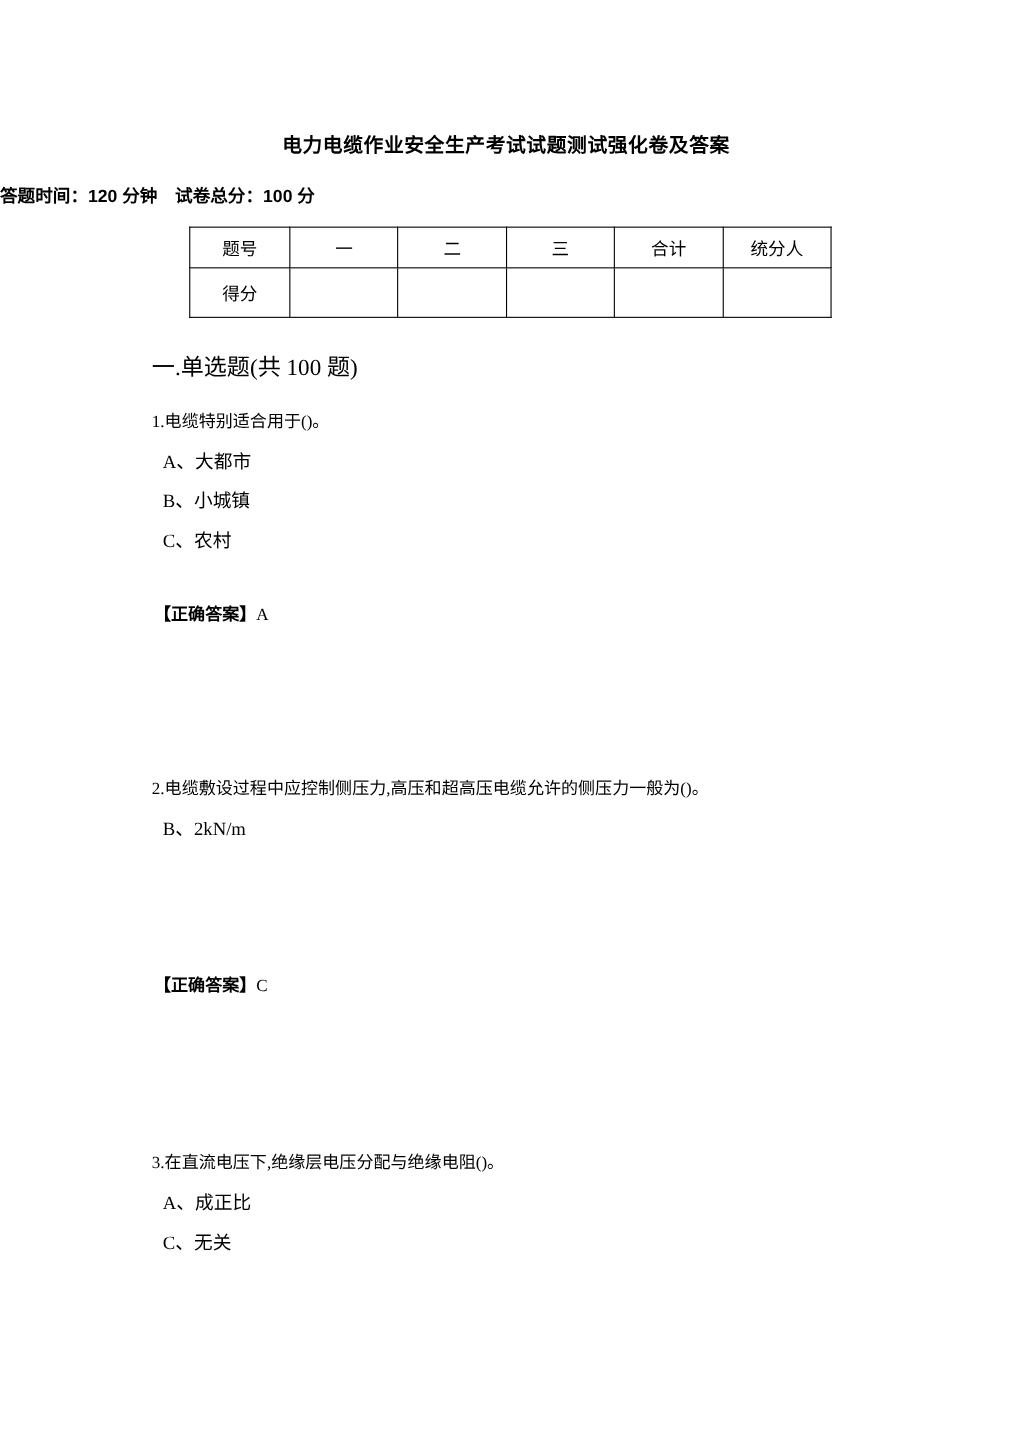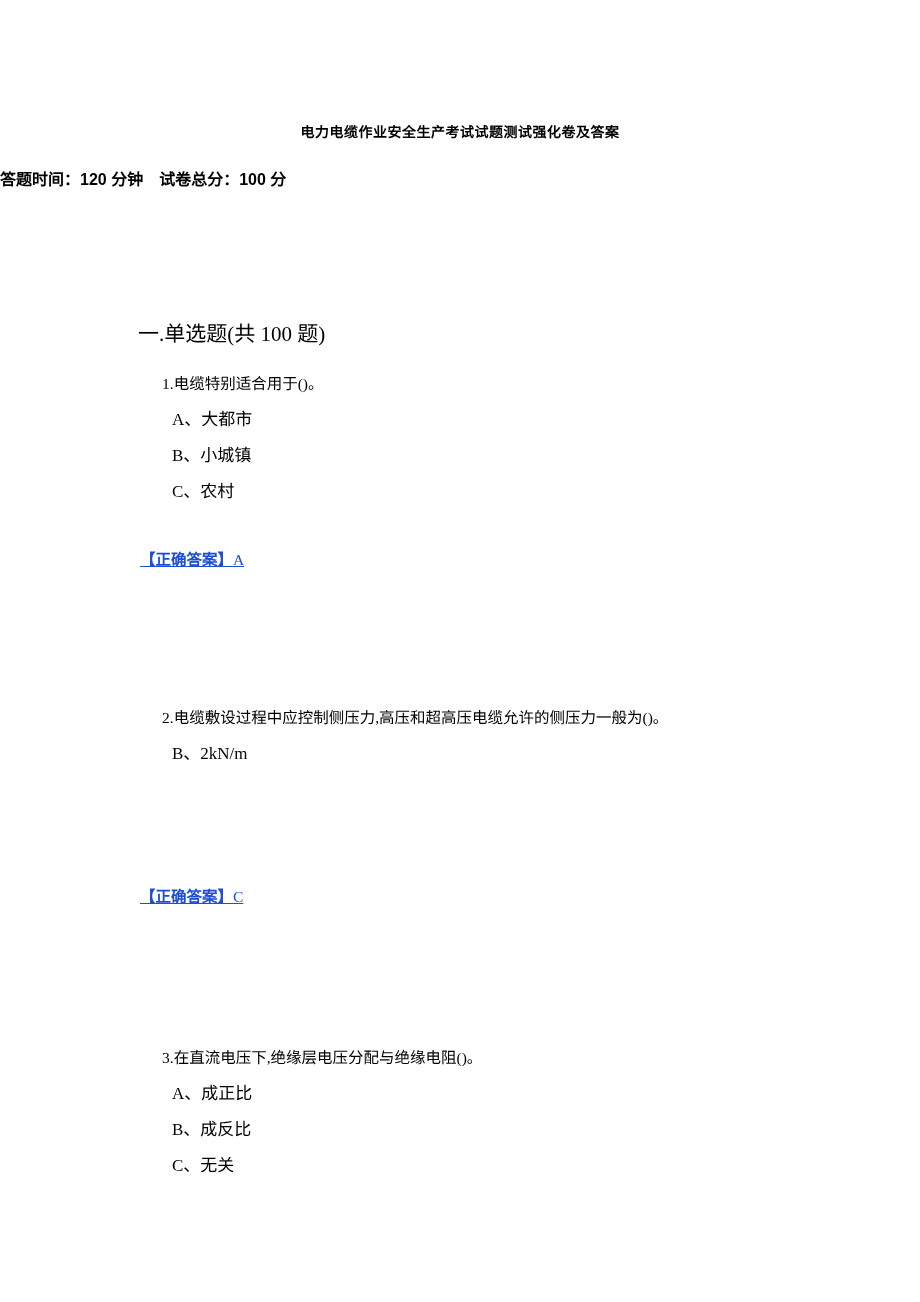--- a/index.html
+++ b/index.html
@@ -27,21 +27,21 @@
 
   
   .doc-title {
     position: absolute;
     left: 0;
     top: 118px;
     width: 920px;
     text-align: center;
     font-family: "Liberation Sans", "DejaVu Sans", sans-serif;
     font-weight: bold;
-    font-size: 14px;
+    font-size: 18px;
     letter-spacing: 0.5px;
     line-height: 28px;
     white-space: nowrap;
   }
 
   .doc-subtitle {
     position: absolute;
     left: 0;
     top: 168px;
     width: 920px;
@@ -83,57 +83,75 @@
     font-size: 21px;
     line-height: 28px;
     white-space: nowrap;
   }
 
   
   .question-block {
     position: absolute;
     left: 138px;
     width: 660px;
-    margin-left: 24px;
   }
   .q-stem {
     font-family: "Liberation Serif", "DejaVu Serif", serif;
     font-size: 15.5px;
     line-height: 36px;
     white-space: nowrap;
   }
   .q-option {
     font-family: "Liberation Serif", "DejaVu Serif", serif;
     font-size: 17px;
     line-height: 36px;
     margin-left: 10px;
     white-space: nowrap;
   }
   .q-answer {
     position: absolute;
     left: 140px;
     font-family: "Liberation Serif", "DejaVu Serif", serif;
     font-size: 15.5px;
     line-height: 24px;
-    color: #1d4ed8;
+    color: #000000;
     white-space: nowrap;
-    text-decoration: underline;
   }
   .q-answer .ans-tag { font-weight: bold; }
   .q-answer .ans-letter { font-weight: normal; }
 </style>
 </head>
 <body>
 
 <div class="page">
 
   <div class="doc-title">电力电缆作业安全生产考试试题测试强化卷及答案</div>
 
   <div class="doc-subtitle">答题时间：120 分钟　试卷总分：100 分</div>
 
+  <table class="score-table">
+    <tbody>
+      <tr class="head-row">
+        <td class="label-col">题号</td>
+        <td>一</td>
+        <td>二</td>
+        <td>三</td>
+        <td>合计</td>
+        <td>统分人</td>
+      </tr>
+      <tr class="body-row">
+        <td class="label-col">得分</td>
+        <td></td>
+        <td></td>
+        <td></td>
+        <td></td>
+        <td></td>
+      </tr>
+    </tbody>
+  </table>
 
   <div class="section-heading">一.单选题(共 100 题)</div>
 
   <div class="question-block" style="top: 366px;">
     <div class="q-stem">1.电缆特别适合用于()。</div>
     <div class="q-option">A、大都市</div>
     <div class="q-option">B、小城镇</div>
     <div class="q-option">C、农村</div>
   </div>
   <div class="q-answer" style="top: 548px;">
@@ -144,17 +162,16 @@
     <div class="q-stem">2.电缆敷设过程中应控制侧压力,高压和超高压电缆允许的侧压力一般为()。</div>
     <div class="q-option">B、2kN/m</div>
   </div>
   <div class="q-answer" style="top: 885px;">
     <span class="ans-tag">【正确答案】</span><span class="ans-letter">C</span>
   </div>
 
   <div class="question-block" style="top: 1040px;">
     <div class="q-stem">3.在直流电压下,绝缘层电压分配与绝缘电阻()。</div>
     <div class="q-option">A、成正比</div>
-    <div class="q-option">B、成反比</div>
     <div class="q-option">C、无关</div>
   </div>
 
 </div>
 
 </body></html>

